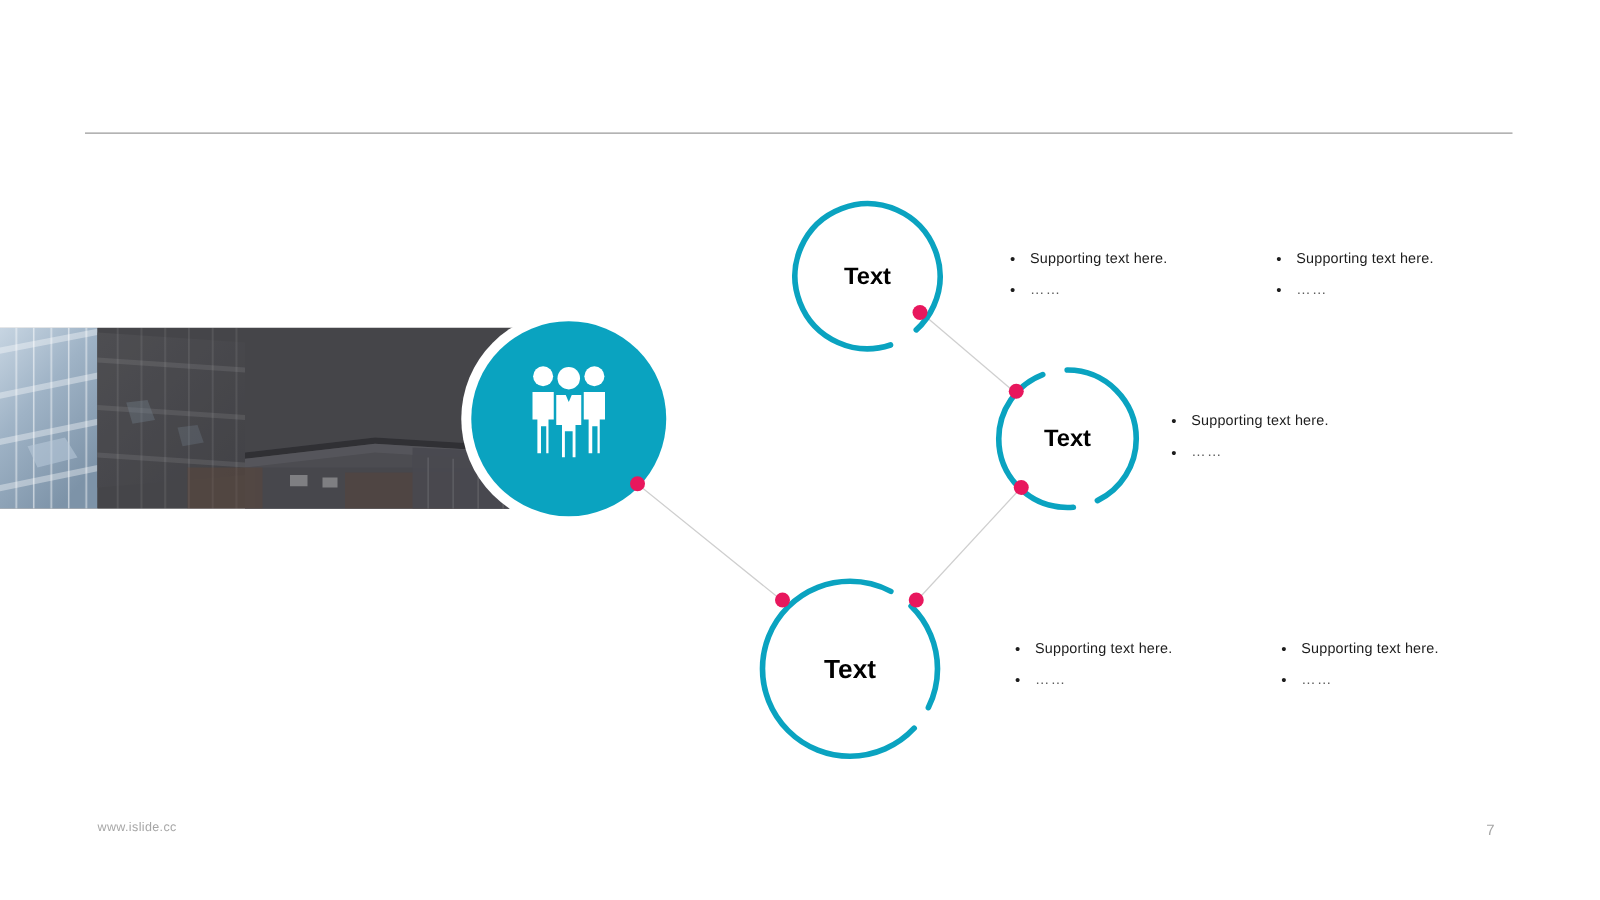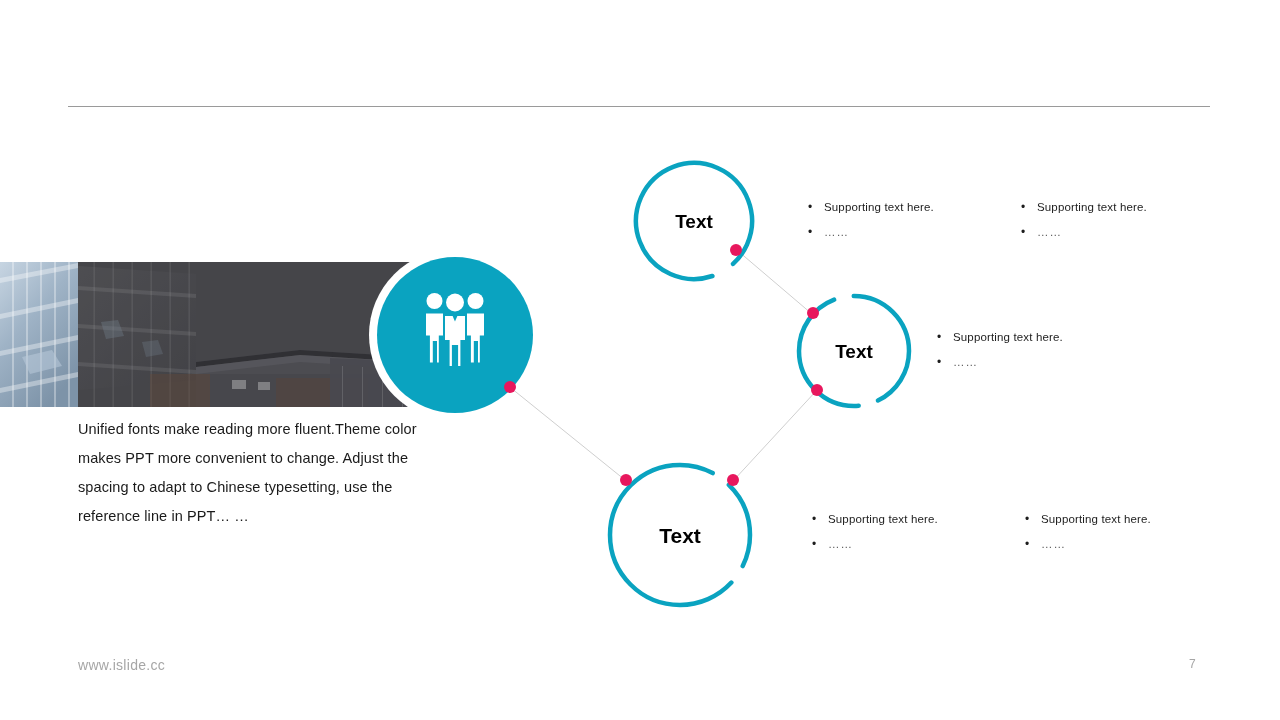--- a/index.html
+++ b/index.html
@@ -138,21 +138,21 @@
   .col-a2 { left: 1021px; top: 200px; }
   .col-b1 { left: 937px; top: 330px; }
   .col-c1 { left: 812px; top: 512px; }
   .col-c2 { left: 1025px; top: 512px; }
 
   
   .footer-url {
     position: absolute;
     left: 78px;
     top: 657px;
-    font-size: 14px;
+    font-size: 10px;
     color: #a6a6a6;
     letter-spacing: 0.3px;
   }
   .footer-page {
     position: absolute;
     left: 1189px;
     top: 657px;
     font-size: 12px;
     color: #a6a6a6;
   }
@@ -258,21 +258,20 @@
       <circle cx="54.5" cy="9" r="8"></circle>
       <path d="M46 21.5h17v22h-4.2v27h-1.8V49h-4.2v21.5h-2.9v-27H46z"></path>
 
       <circle cx="34" cy="10.5" r="9"></circle>
       <path d="M24 24h20v24h-4.6v26h-2.3V53h-6.2v21h-2.3V48H24z"></path>
 
       <path d="M31.6 24h4.8l-2.4 5.5z" fill="#0AA3C0"></path>
     </g>
   </svg>
 
-  <div class="lead-paragraph">Unified fonts make reading more fluent.Theme color makes PPT more convenient to change. Adjust the spacing to adapt to Chinese typesetting, use the reference line in PPT… …</div>
 
   <svg class="diagram-svg" viewBox="0 0 1280 720">
 
     <g stroke="#cfcfcf" stroke-width="1" fill="none">
       <line x1="511" y1="388" x2="625" y2="480"></line>
       <line x1="738" y1="251" x2="812" y2="314"></line>
       <line x1="817" y1="390" x2="733" y2="481"></line>
     </g>
 
     <circle cx="694" cy="221" r="58" fill="none" stroke="#0AA3C0" stroke-width="4.5" stroke-linecap="round" stroke-dasharray="340 24" stroke-dashoffset="-48" transform="rotate(24 694 221)"></circle>

